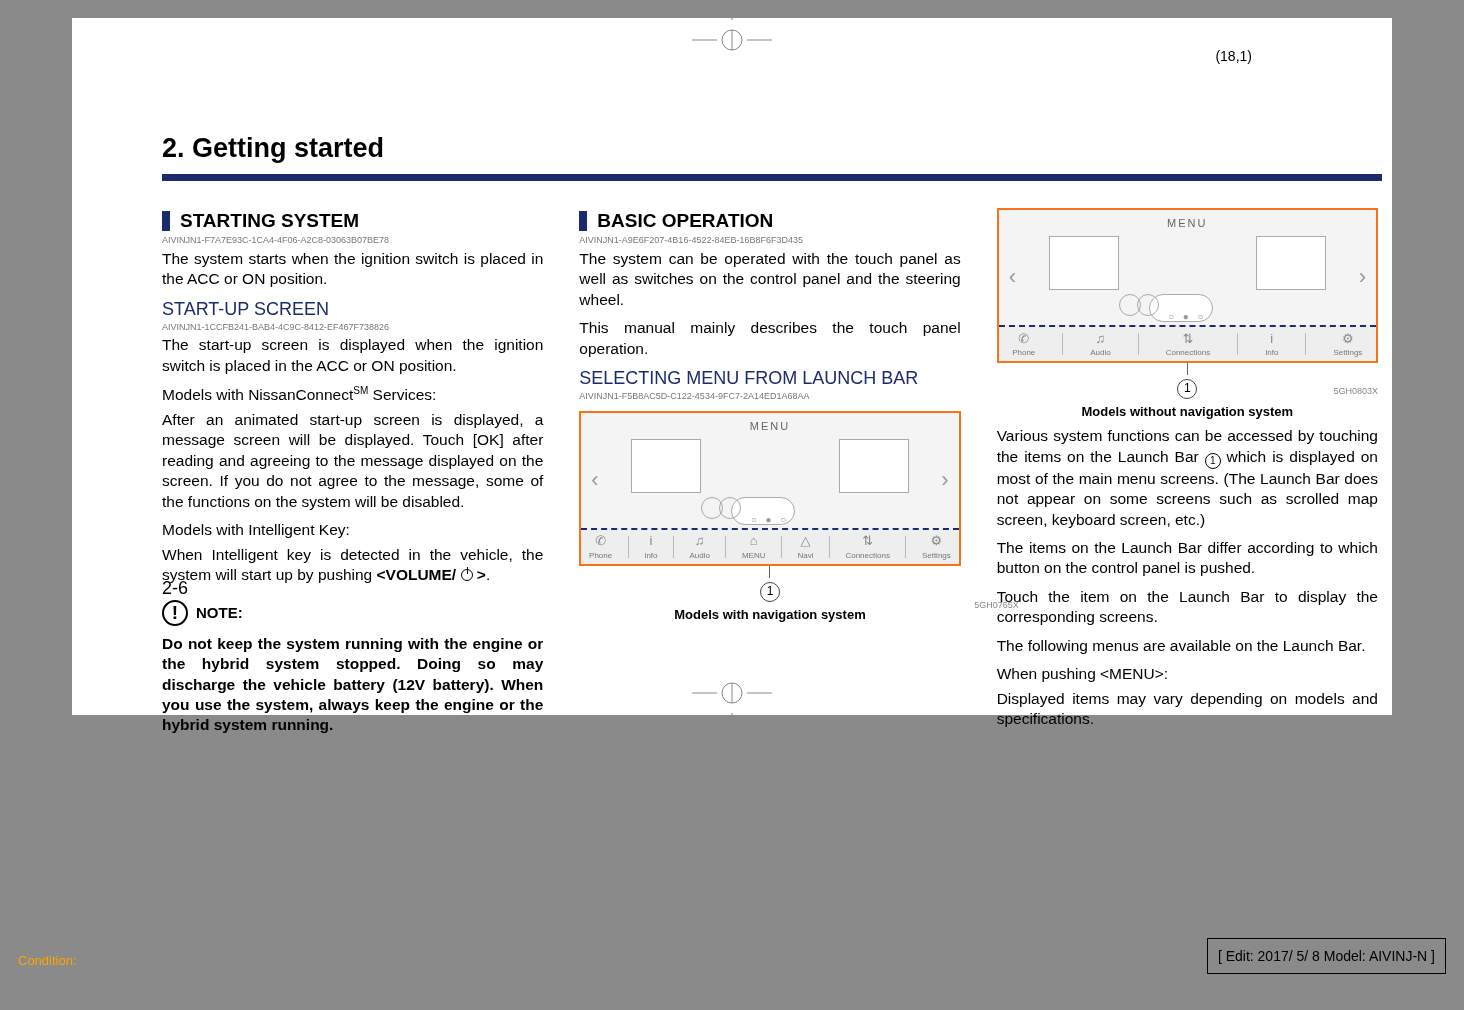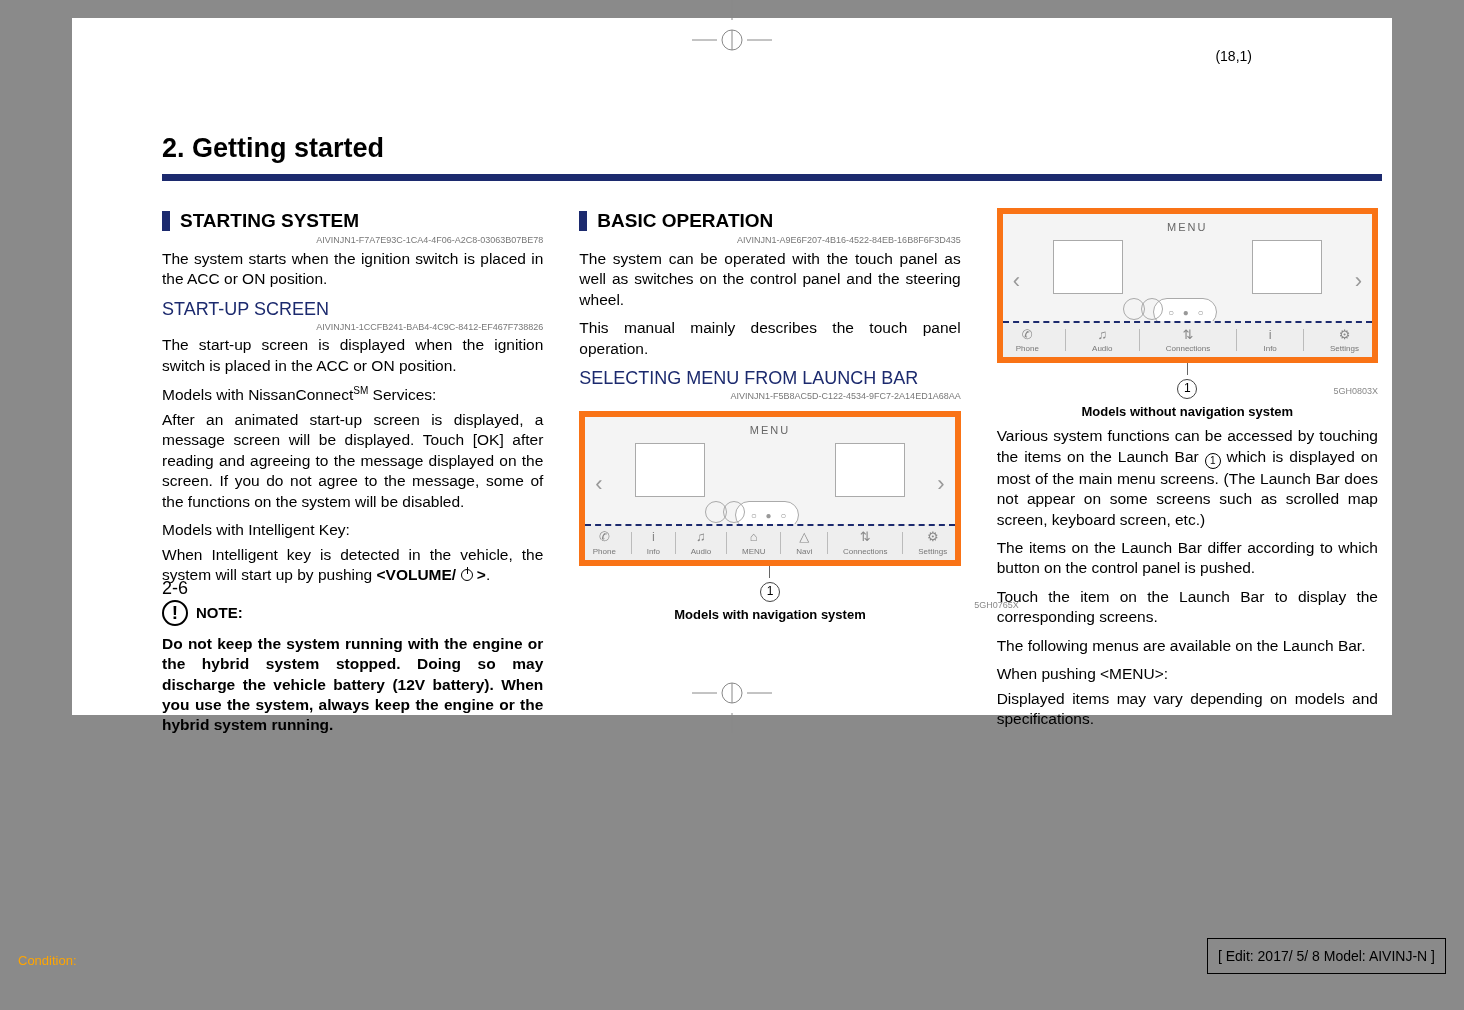--- a/index.html
+++ b/index.html
@@ -75,21 +75,20 @@
     display: flex;
     align-items: center;
     gap: 10px;
     margin-bottom: 2px;
   }
   .section-bar { width: 8px; height: 20px; background: #1c2a6e; }
   .section-title { font-size: 19px; font-weight: bold; }
   .code-line {
     font-size: 9px;
     color: #777;
-    text-align: right;
     margin-bottom: 2px;
   }
   .para { text-align: justify; margin-bottom: 8px; }
   .sub-heading {
     color: #1c2a6e;
     font-size: 18px;
     font-weight: 400;
     margin-top: 6px;
   }
   .bold-line { font-weight: normal; margin-top: 6px; margin-bottom: 4px; }
@@ -108,21 +107,21 @@
     border-radius: 50%;
     display: flex;
     align-items: center;
     justify-content: center;
     font-weight: bold;
     font-size: 19px;
   }
   .note-text { font-weight: bold; font-size: 15px; }
   .bold-para { font-weight: bold; text-align: justify; }
   .figure {
-    border: 6px solid #f97316;
+    border: 2px solid #f97316;
     width: 100%;
     height: 155px;
     margin-top: 8px;
     position: relative;
     background: #f4f4f4;
     overflow: hidden;
   }
   .figure-menu-label {
     position: absolute;
     top: 6px;

